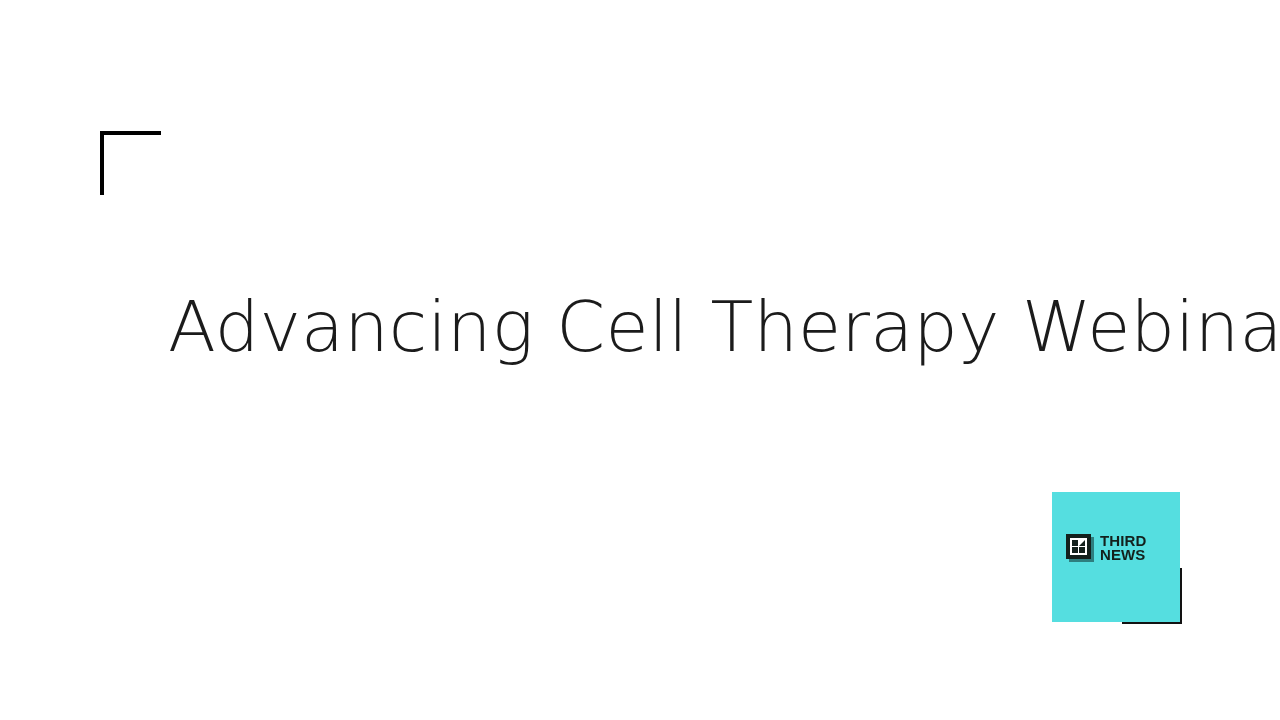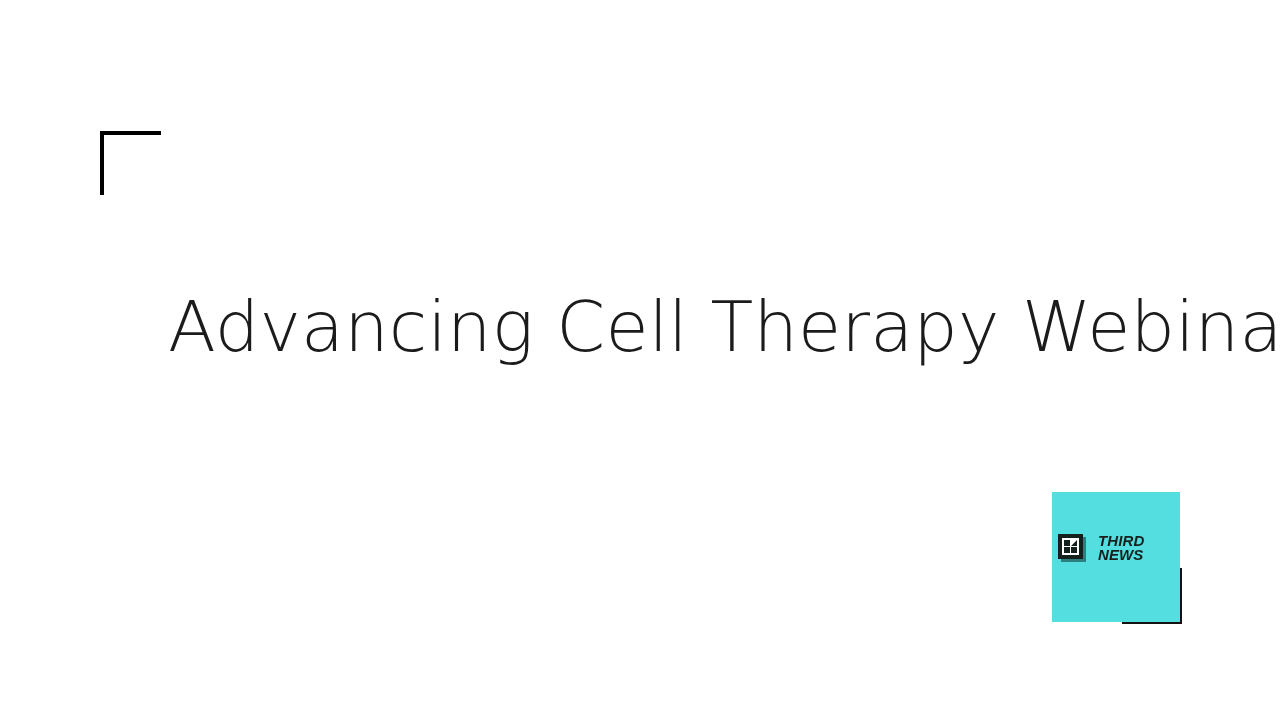--- a/index.html
+++ b/index.html
@@ -73,26 +73,25 @@
   .logo-tile {
     position: absolute;
     left: 0;
     top: 0;
     width: 128px;
     height: 130px;
     background: #55dee0;
   }
   .logo-lockup {
     position: absolute;
-    left: 6px;
+    left: 14px;
     top: 42px;
     display: flex;
     align-items: center;
-    gap: 12px;
-    font-style: italic;
+    gap: 6px;
   }
   .logo-mark {
     position: relative;
     width: 28px;
     height: 28px;
     flex: 0 0 auto;
   }
   .logo-mark .shadow {
     position: absolute;
     left: 3px;

